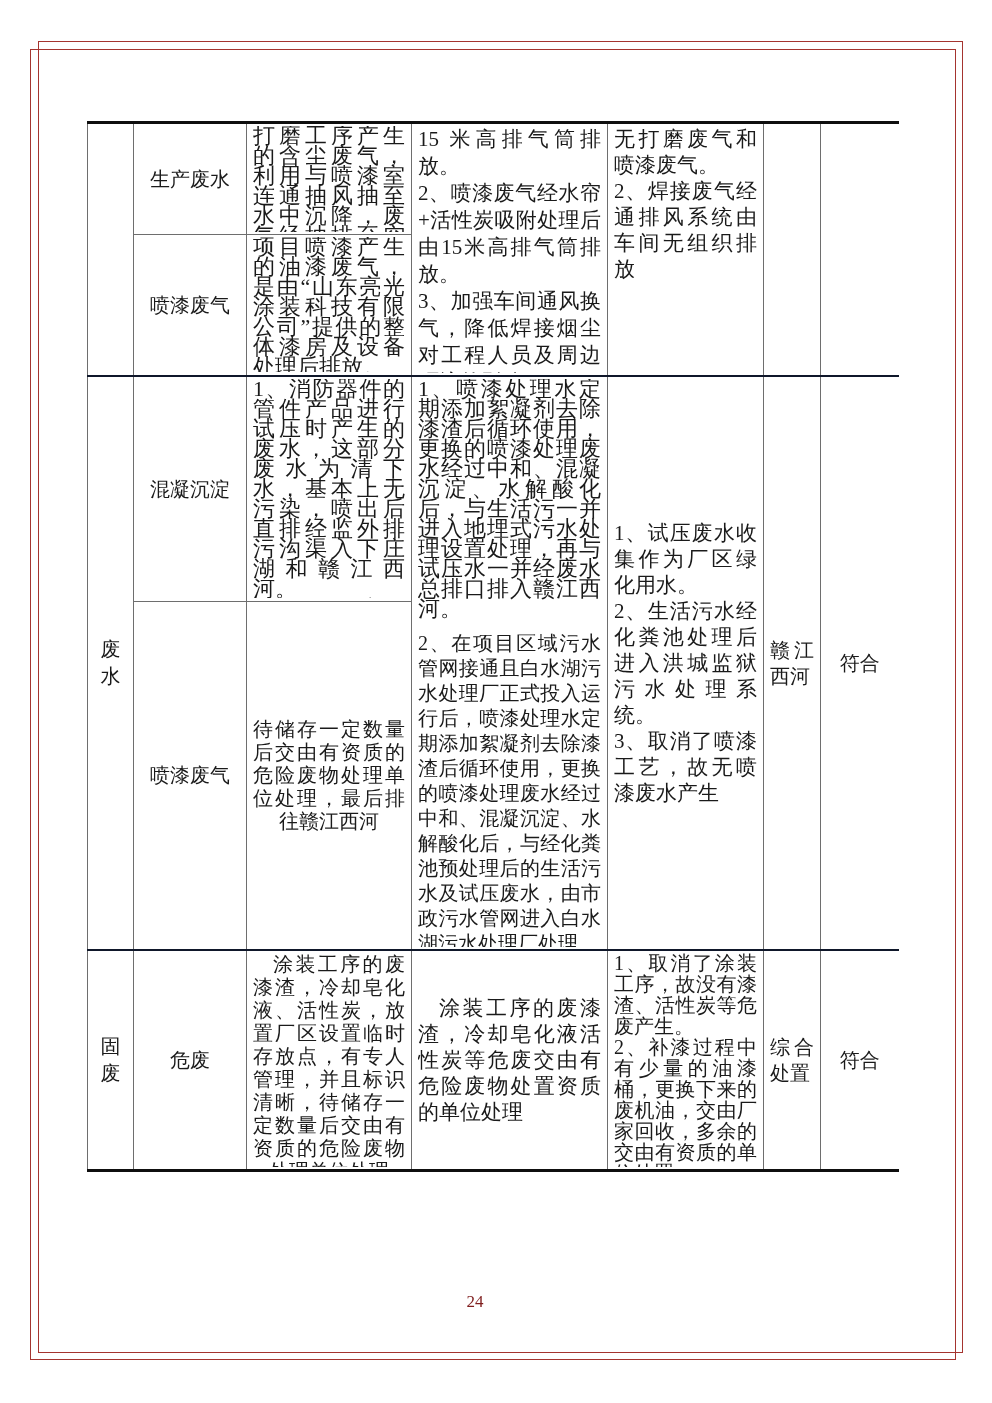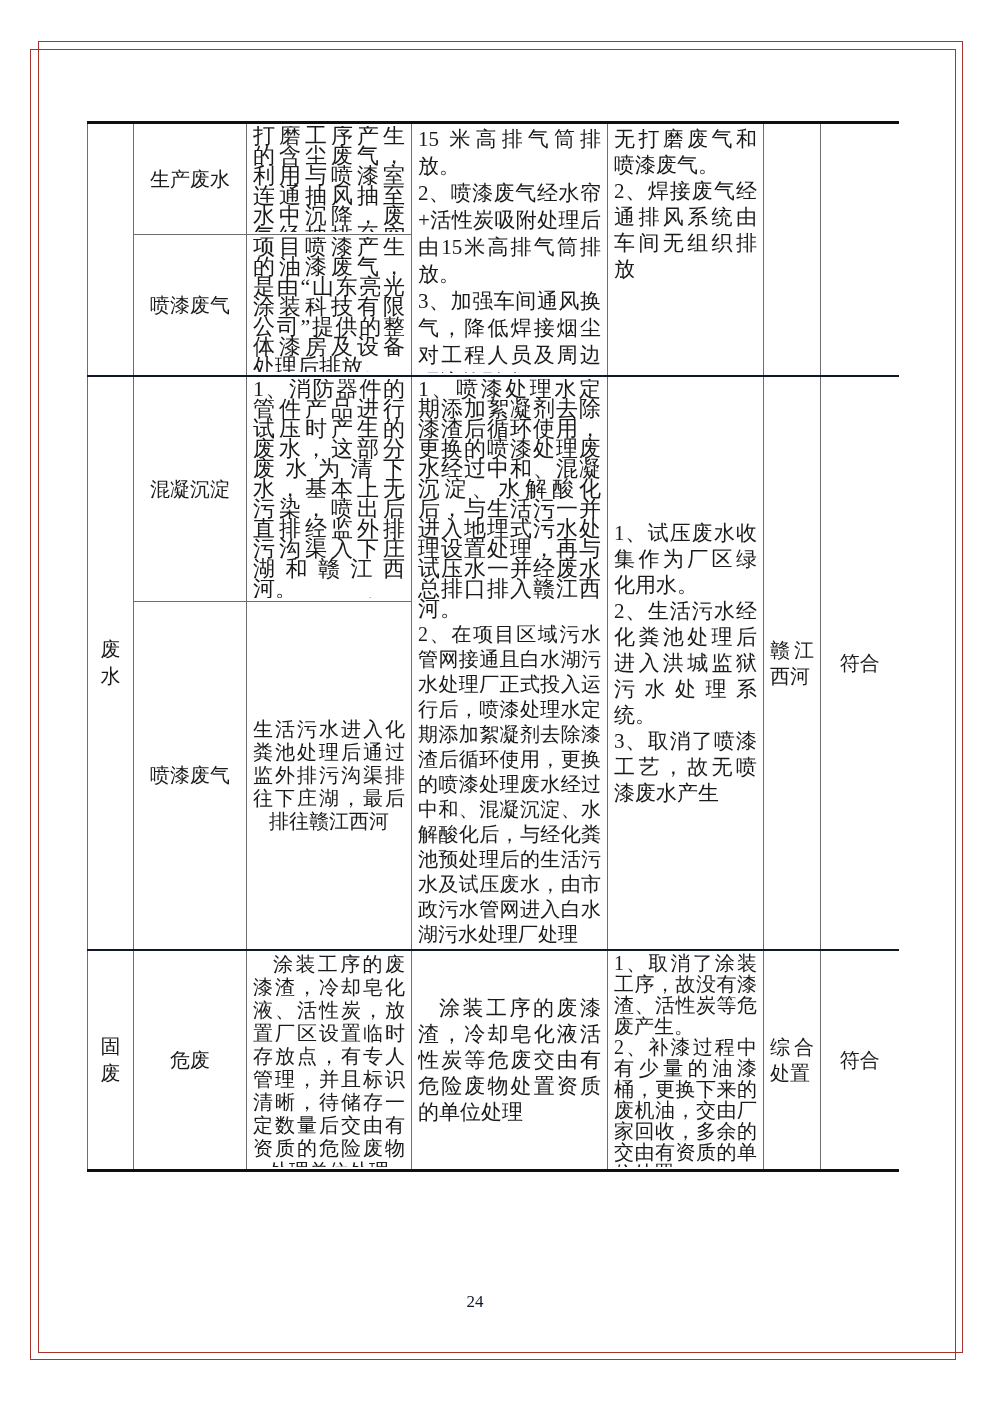--- a/index.html
+++ b/index.html
@@ -36,25 +36,25 @@
   .lab  { font-size:20px; line-height:26px; }
   .t-sm { font-size:22px; line-height:20px; text-align:justify; white-space:pre-line; }
   .t-md { font-size:20px; line-height:23px; text-align:justify; white-space:pre-line; }
   .t-mdt{ font-size:20px; line-height:21px; text-align:justify; white-space:pre-line; }
   .t-lg { font-size:21px; line-height:26px; text-align:justify; white-space:pre-line; }
   .t-xl { font-size:21px; line-height:27px; text-align:justify; white-space:pre-line; }
   .t-lg2{ font-size:20px; line-height:25px; text-align:justify; white-space:pre-line; }
   .last-center { text-align-last:center; }
   .indent1 { text-indent:1em; }
   .v-label { width:1.1em; margin:0 auto; word-break:break-all; line-height:27px; text-align:center; }
-  .gap-top { margin-top:3px; }
+  .gap-top { margin-top:12px; }
 
   .page-number {
     position:absolute; top:1292px; left:0; width:950px;
-    text-align:center; font-size:17px; color:#0f172a;
+    text-align:center; font-size:17px; color:#7f1d1d;
   }
 </style>
 </head>
 <body>
 
 <div class="page">
 
   <div class="red-frame rb-a"></div>
   <div class="red-frame rb-b"></div>
 
@@ -132,21 +132,21 @@
       </td>
       <td rowspan="2" class="mid ctr lastcol">
         <div class="lab">符合</div>
       </td>
     </tr>
     <tr style="height:349px">
       <td class="mid ctr">
         <div class="lab">喷漆废气</div>
       </td>
       <td class="mid">
-        <div class="cb mh343 t-md last-center">生活污水进入化粪池处理后通过监外排污沟渠排往下庄湖，最后排往赣江西河</div>
+        <div class="cb mh343 t-md last-center">待储存一定数量后交由有资质的危险废物处理单位处理，最后排往赣江西河</div>
       </td>
     </tr>
 
     <tr class="section-start" style="height:220px">
       <td class="mid ctr">
         <div class="v-label lab">固废</div>
       </td>
       <td class="mid ctr">
         <div class="lab">危废</div>
       </td>

